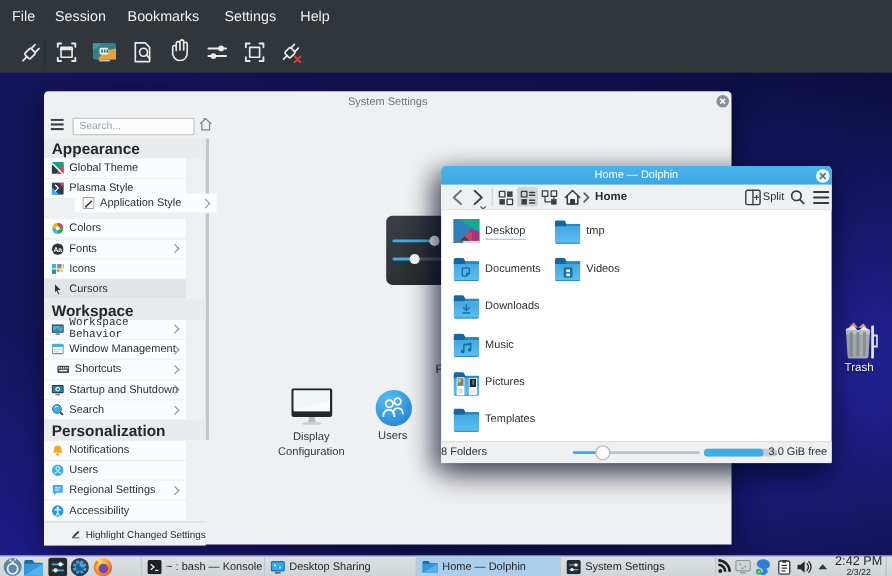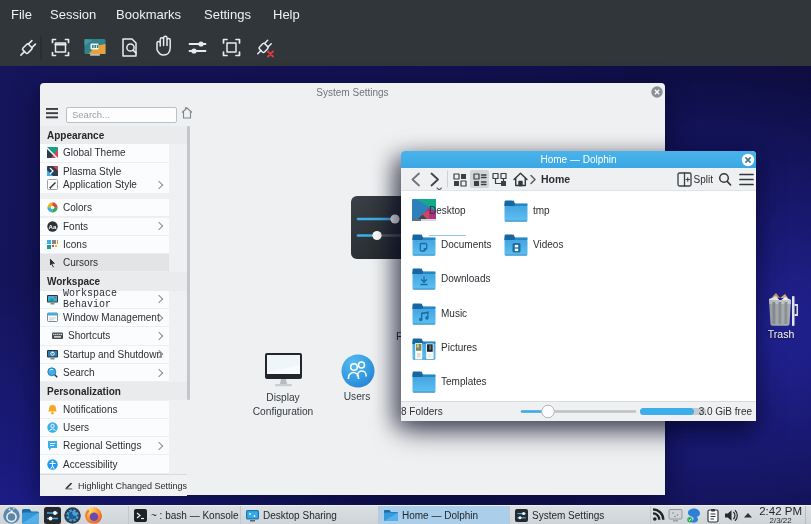--- a/index.html
+++ b/index.html
@@ -10,21 +10,21 @@
 #desk{position:absolute;left:0;top:66px;width:811px;height:458px;background:
  radial-gradient(95% 90% at 90% 58%, #232399 0%, rgba(22,22,110,0) 62%),
  radial-gradient(80% 90% at 8% 100%, #1d1d8c 0%, rgba(16,16,86,0) 58%),
  linear-gradient(100deg,#15155c 0%,#111150 55%,#0c0c3e 100%)}
 
 #ss{position:absolute;left:40px;top:83px;width:625px;height:412px;background:#eff0f1;border-radius:4px 4px 0 0;box-shadow:0 8px 26px rgba(2,5,30,.6)}
 #ss .title{position:absolute;left:0;top:4px;width:100%;text-align:center;font-size:10px;color:#6e757b}
 #sside{position:absolute;left:0;top:19px;width:147px;height:393px}
 #srch{position:absolute;left:26px;top:4.5px;width:104px;height:14px;background:#fdfdfd;border:1px solid #bac0c4;border-radius:2px;font-size:9.5px;color:#9aa1a6;line-height:14px;padding-left:5px}
 .row{position:absolute;left:0;width:129px;display:flex;align-items:center;background:#fbfcfd;border-bottom:1px solid #eceeef;box-sizing:border-box;padding-left:7px;font-size:10px;color:#2b2f33}
-.hdr{position:absolute;left:0;width:147px;display:flex;align-items:center;background:#e9ebec;box-sizing:border-box;padding-left:7px;font-size:10px;font-weight:bold;color:#24272a}
+.hdr{position:absolute;left:0;width:147px;display:flex;align-items:center;background:#e9ebec;box-sizing:border-box;padding-left:7px;font-size:14px;font-weight:bold;color:#24272a}
 .row svg{margin-right:5px;flex:none}
 .arr{position:absolute;right:7px;width:5px;height:5px;border-right:1.4px solid #878e94;border-top:1.4px solid #878e94;transform:rotate(45deg)}
 #ssbot{position:absolute;left:0;top:372px;width:147px;height:21px;background:#f0f1f2;border-top:1px solid #d8dbdd;display:flex;align-items:center;font-size:9px;color:#282c30;white-space:nowrap}
 
 #dp{position:absolute;left:401px;top:151px;width:355px;height:269px;background:#fff;border-radius:4px 4px 0 0;box-shadow:0 10px 28px rgba(2,5,30,.62),-8px 6px 20px rgba(4,8,35,.4)}
 #dptitle{position:absolute;left:0;top:0;width:100%;height:17px;background:linear-gradient(#4ab3eb,#3aa7e4);border-radius:4px 4px 0 0;text-align:center;font-size:10px;color:#fff;line-height:17px}
 #dptool{position:absolute;left:0;top:17px;width:100%;height:22px;background:#eff0f1;border-bottom:1px solid #e2e5e7}
 #dpstat{position:absolute;left:0;top:250px;width:100%;height:19px;background:#eff0f1;border-top:1px solid #d9dcde;font-size:10px;color:#2c3034}
 .flbl{position:absolute;font-size:10px;color:#2b2f33}
 
@@ -139,21 +139,21 @@
           <path d="M0 0 L0 11 L9 11 Z" fill="#2d3b4a"></path>
           <path d="M11 2 L11 11 L4 11 Z" fill="#da4453"></path>
           <path d="M0 0 L11 11 l-2 0 L0 2 Z" fill="#fff"></path>
         </svg>Global Theme</div>
 <div class="row" style="top:60.6px;height:18.3px;"><svg width="11" height="11" viewBox="0 0 11 11">
           <rect width="11" height="11" rx="1" fill="#2c3e50"></rect>
           <path d="M0 11 L0 4 L7 11 Z" fill="#3daee9"></path>
           <path d="M11 0 L11 5 L6 0 Z" fill="#da4453"></path>
           <path d="M3 2 l3 3 -3 3" stroke="#fff" stroke-width="1.2" fill="none"></path>
         </svg>Plasma Style</div>
-<div class="row" style="top:74px;height:18.3px;"><svg width="11" height="11" viewBox="0 0 11 11">
+<div class="row" style="top:74px;height:18.3px;margin-left:28px;"><svg width="11" height="11" viewBox="0 0 11 11">
           <rect x=".5" y=".5" width="10" height="10" rx="1" fill="#fcfcfc" stroke="#9aa0a5"></rect>
           <path d="M2.5 8.5 L8 3 l1 1 -5.5 5.5 z" fill="#2e3338"></path>
           <path d="M2.5 8.5 l1.2 1.2" stroke="#2e3338"></path>
         </svg>Application Style<span class="arr"></span></div>
 <div class="row" style="top:97.2px;height:18.3px;"><svg width="11" height="11" viewBox="0 0 11 11">
           <circle cx="5.5" cy="5.5" r="5" fill="#e9b913"></circle>
           <path d="M5.5 5.5 L5.5 .5 A5 5 0 0 1 10.5 5.5 Z" fill="#da4453"></path>
           <path d="M5.5 5.5 L10.5 5.5 A5 5 0 0 1 5.5 10.5 Z" fill="#27ae60"></path>
           <path d="M5.5 5.5 L5.5 10.5 A5 5 0 0 1 .5 5.5 Z" fill="#3daee9"></path>
           <circle cx="5.5" cy="5.5" r="1.8" fill="#fcfcfc"></circle>
@@ -339,21 +339,21 @@
     </svg>
     <svg class="abs" style="left:11px;top:48px" width="24" height="22" viewBox="0 0 24 22">
 <rect width="24" height="22" rx="1" fill="#2e80bc"></rect>
 <path d="M4 0 H24 V12 Z" fill="#14a98c"></path>
 <path d="M24 12 V21 H9 L16 9 Z" fill="#aa3382"></path>
 <path d="M8 16.5 L17 11.5 L17 21 Z" fill="#d3455c"></path>
 <path d="M5 21 L16 21 L10.5 15.5 Z" fill="#3d4854"></path>
 <rect x="0" y="20" width="24" height="2" fill="#d5d8da"></rect>
 <rect x="0" y="20" width="9" height="2" fill="#6a7077"></rect>
 </svg>
-    <span class="flbl" style="left:28px;top:53.8px;border-bottom:1px solid #8ec8ed;padding-bottom:19px">Desktop</span>
+    <span class="flbl" style="left:40px;top:53.8px;border-bottom:1px solid #8ec8ed;padding-bottom:1px">Desktop</span>
     <svg class="abs" style="left:103px;top:48.8px" width="24" height="22" viewBox="0 0 24 22">
       <use href="#fold"></use>
     </svg>
     <span class="flbl" style="left:132px;top:53.8px">tmp</span>
     <svg class="abs" style="left:11px;top:83.1px" width="24" height="22" viewBox="0 0 24 22">
       <use href="#fold"></use>
       <g fill="none" stroke="#1c6ca6" stroke-width="1.3">
         <path d="M9.5 9.5 h4 a1.2 1.2 0 0 1 1.2 1.2 v3.8 l-2.5 2.5 h-2.7 a1.2 1.2 0 0 1 -1.2 -1.2 v-5.1 a1.2 1.2 0 0 1 1.2 -1.2 z"></path>
         <path d="M14.7 14.5 h-2.5 v2.5" stroke-width="1.1"></path>
       </g>

